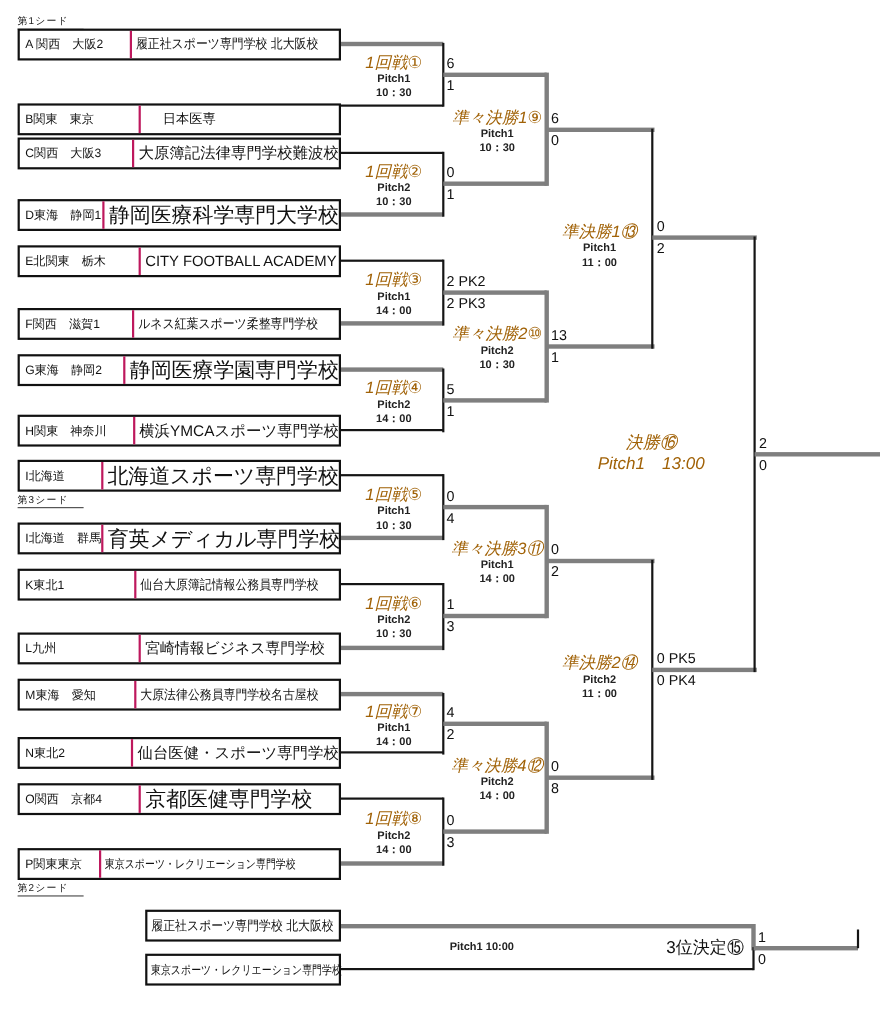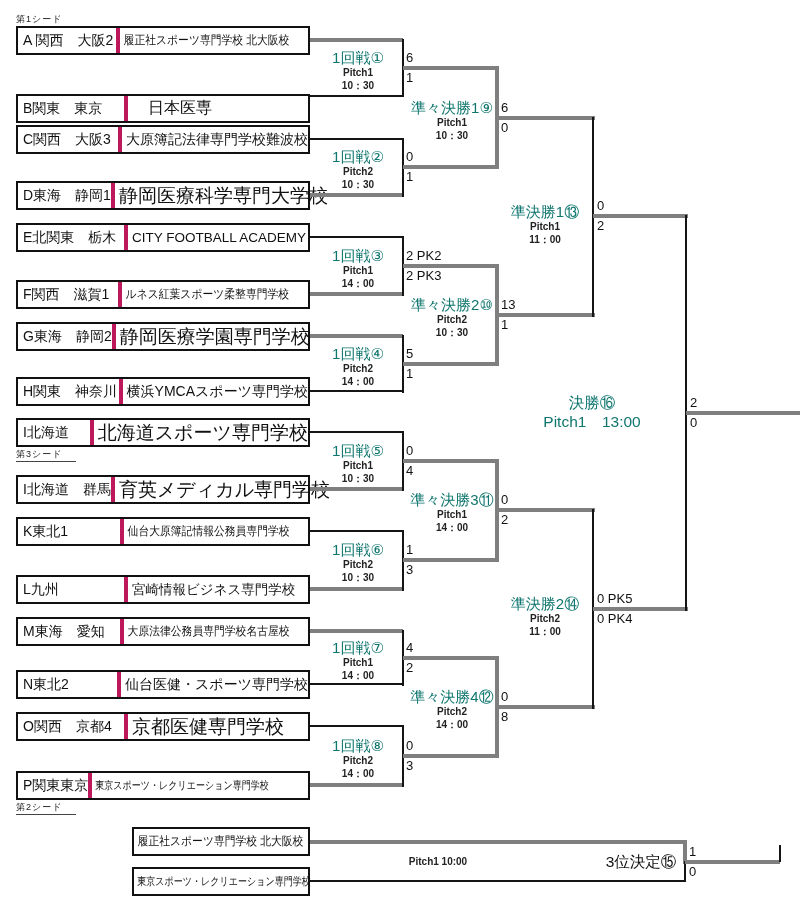--- a/index.html
+++ b/index.html
@@ -3,37 +3,37 @@
 <meta charset="utf-8">
 <style>
   html,body{margin:0;padding:0;background:#fff;}
   .stage{position:relative;width:800px;height:918px;background:#fff;overflow:hidden;
          font-family:"Liberation Sans","DejaVu Sans",sans-serif;color:#111;}
   
   .seed{position:absolute;font-size:9px;color:#222;border-bottom:1px solid #444;padding-right:14px;letter-spacing:1px;}
   
   .tbox{position:absolute;left:16px;width:294px;height:29px;border:2px solid #111;background:#fff;
         display:flex;box-sizing:border-box;}
-  .cell-l{width:110px;border-right:4px solid #be185d;display:flex;align-items:center;
-          padding-left:5px;font-size:14px;box-sizing:border-box;white-space:nowrap;}
+  .cell-l{width:110px;border-right:2px solid #be185d;display:flex;align-items:center;
+          padding-left:5px;font-size:11px;box-sizing:border-box;white-space:nowrap;}
   .cell-r{flex:1;display:flex;align-items:center;padding-left:4px;white-space:nowrap;overflow:visible;}
   .fs11{font-size:11px;} .fs12{font-size:12px;} .fs13{font-size:14px;}
-  .fs14{font-size:13.5px;} .fs15{font-size:19px;} .fs17{font-size:16px;padding-left:20px;}
+  .fs14{font-size:13.5px;} .fs15{font-size:19px;} .fs17{font-size:12px;padding-left:20px;}
   .c90{transform:scaleX(0.90);transform-origin:left center;}
   .c82{transform:scaleX(0.82);transform-origin:left center;}
   
   .h,.v{position:absolute;}
   .h.thin{height:2px;background:#151515;}
   .h.thick{height:4px;background:#7f7f7f;}
   .v.thin{width:2px;background:#151515;}
   .v.thick{width:4px;background:#7f7f7f;}
   
   .mlabel{position:absolute;display:flex;flex-direction:column;align-items:center;
           transform:translate(-50%,-50%);line-height:1.2;white-space:nowrap;}
-  .mname{font-size:15px;color:#0f766e;}
+  .mname{font-size:15px;color:#a16207;font-style:italic;}
   .pitch{font-size:10px;font-weight:600;color:#222;line-height:1.25;}
   .big{font-size:15.5px;}
   
   .score{position:absolute;font-size:13px;line-height:14px;white-space:nowrap;color:#111;}
   .pitch-abs{position:absolute;transform:translate(-50%,-50%);font-size:10px;font-weight:600;white-space:nowrap;color:#222;}
   .lab-abs{position:absolute;transform:translate(-50%,-50%);font-size:15.5px;white-space:nowrap;color:#111;}
 </style>
 </head>
 <body>
 

